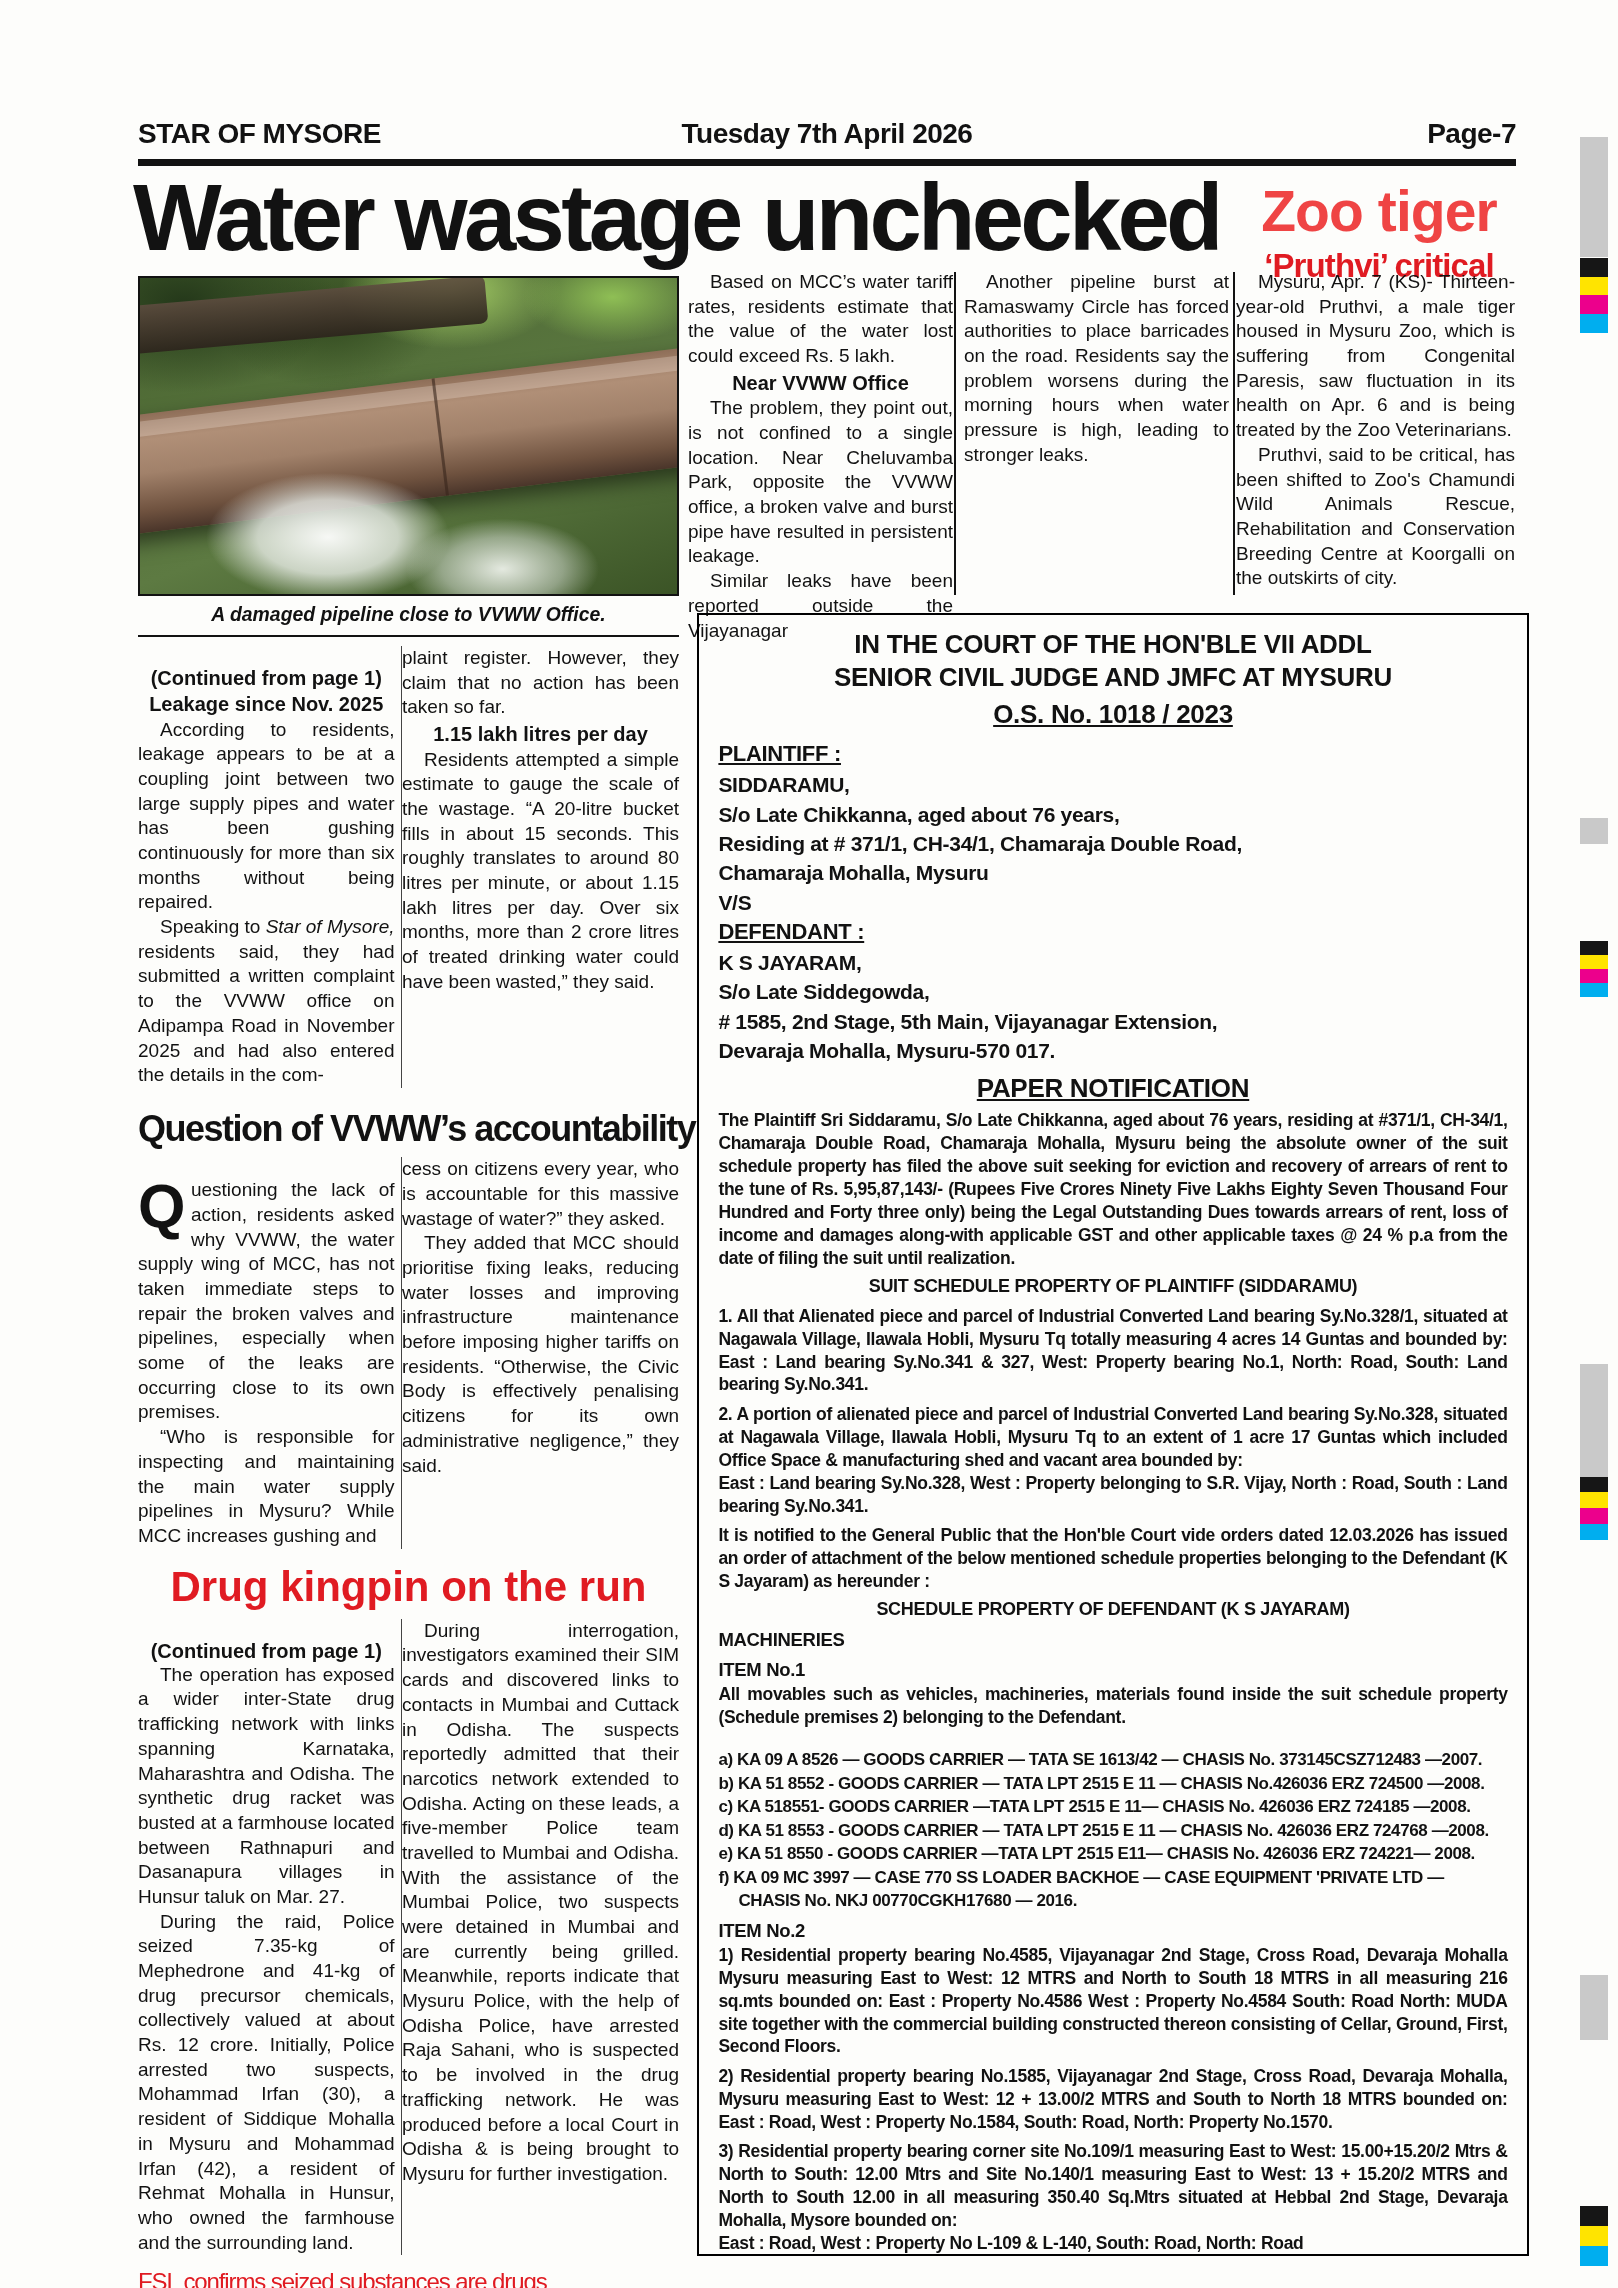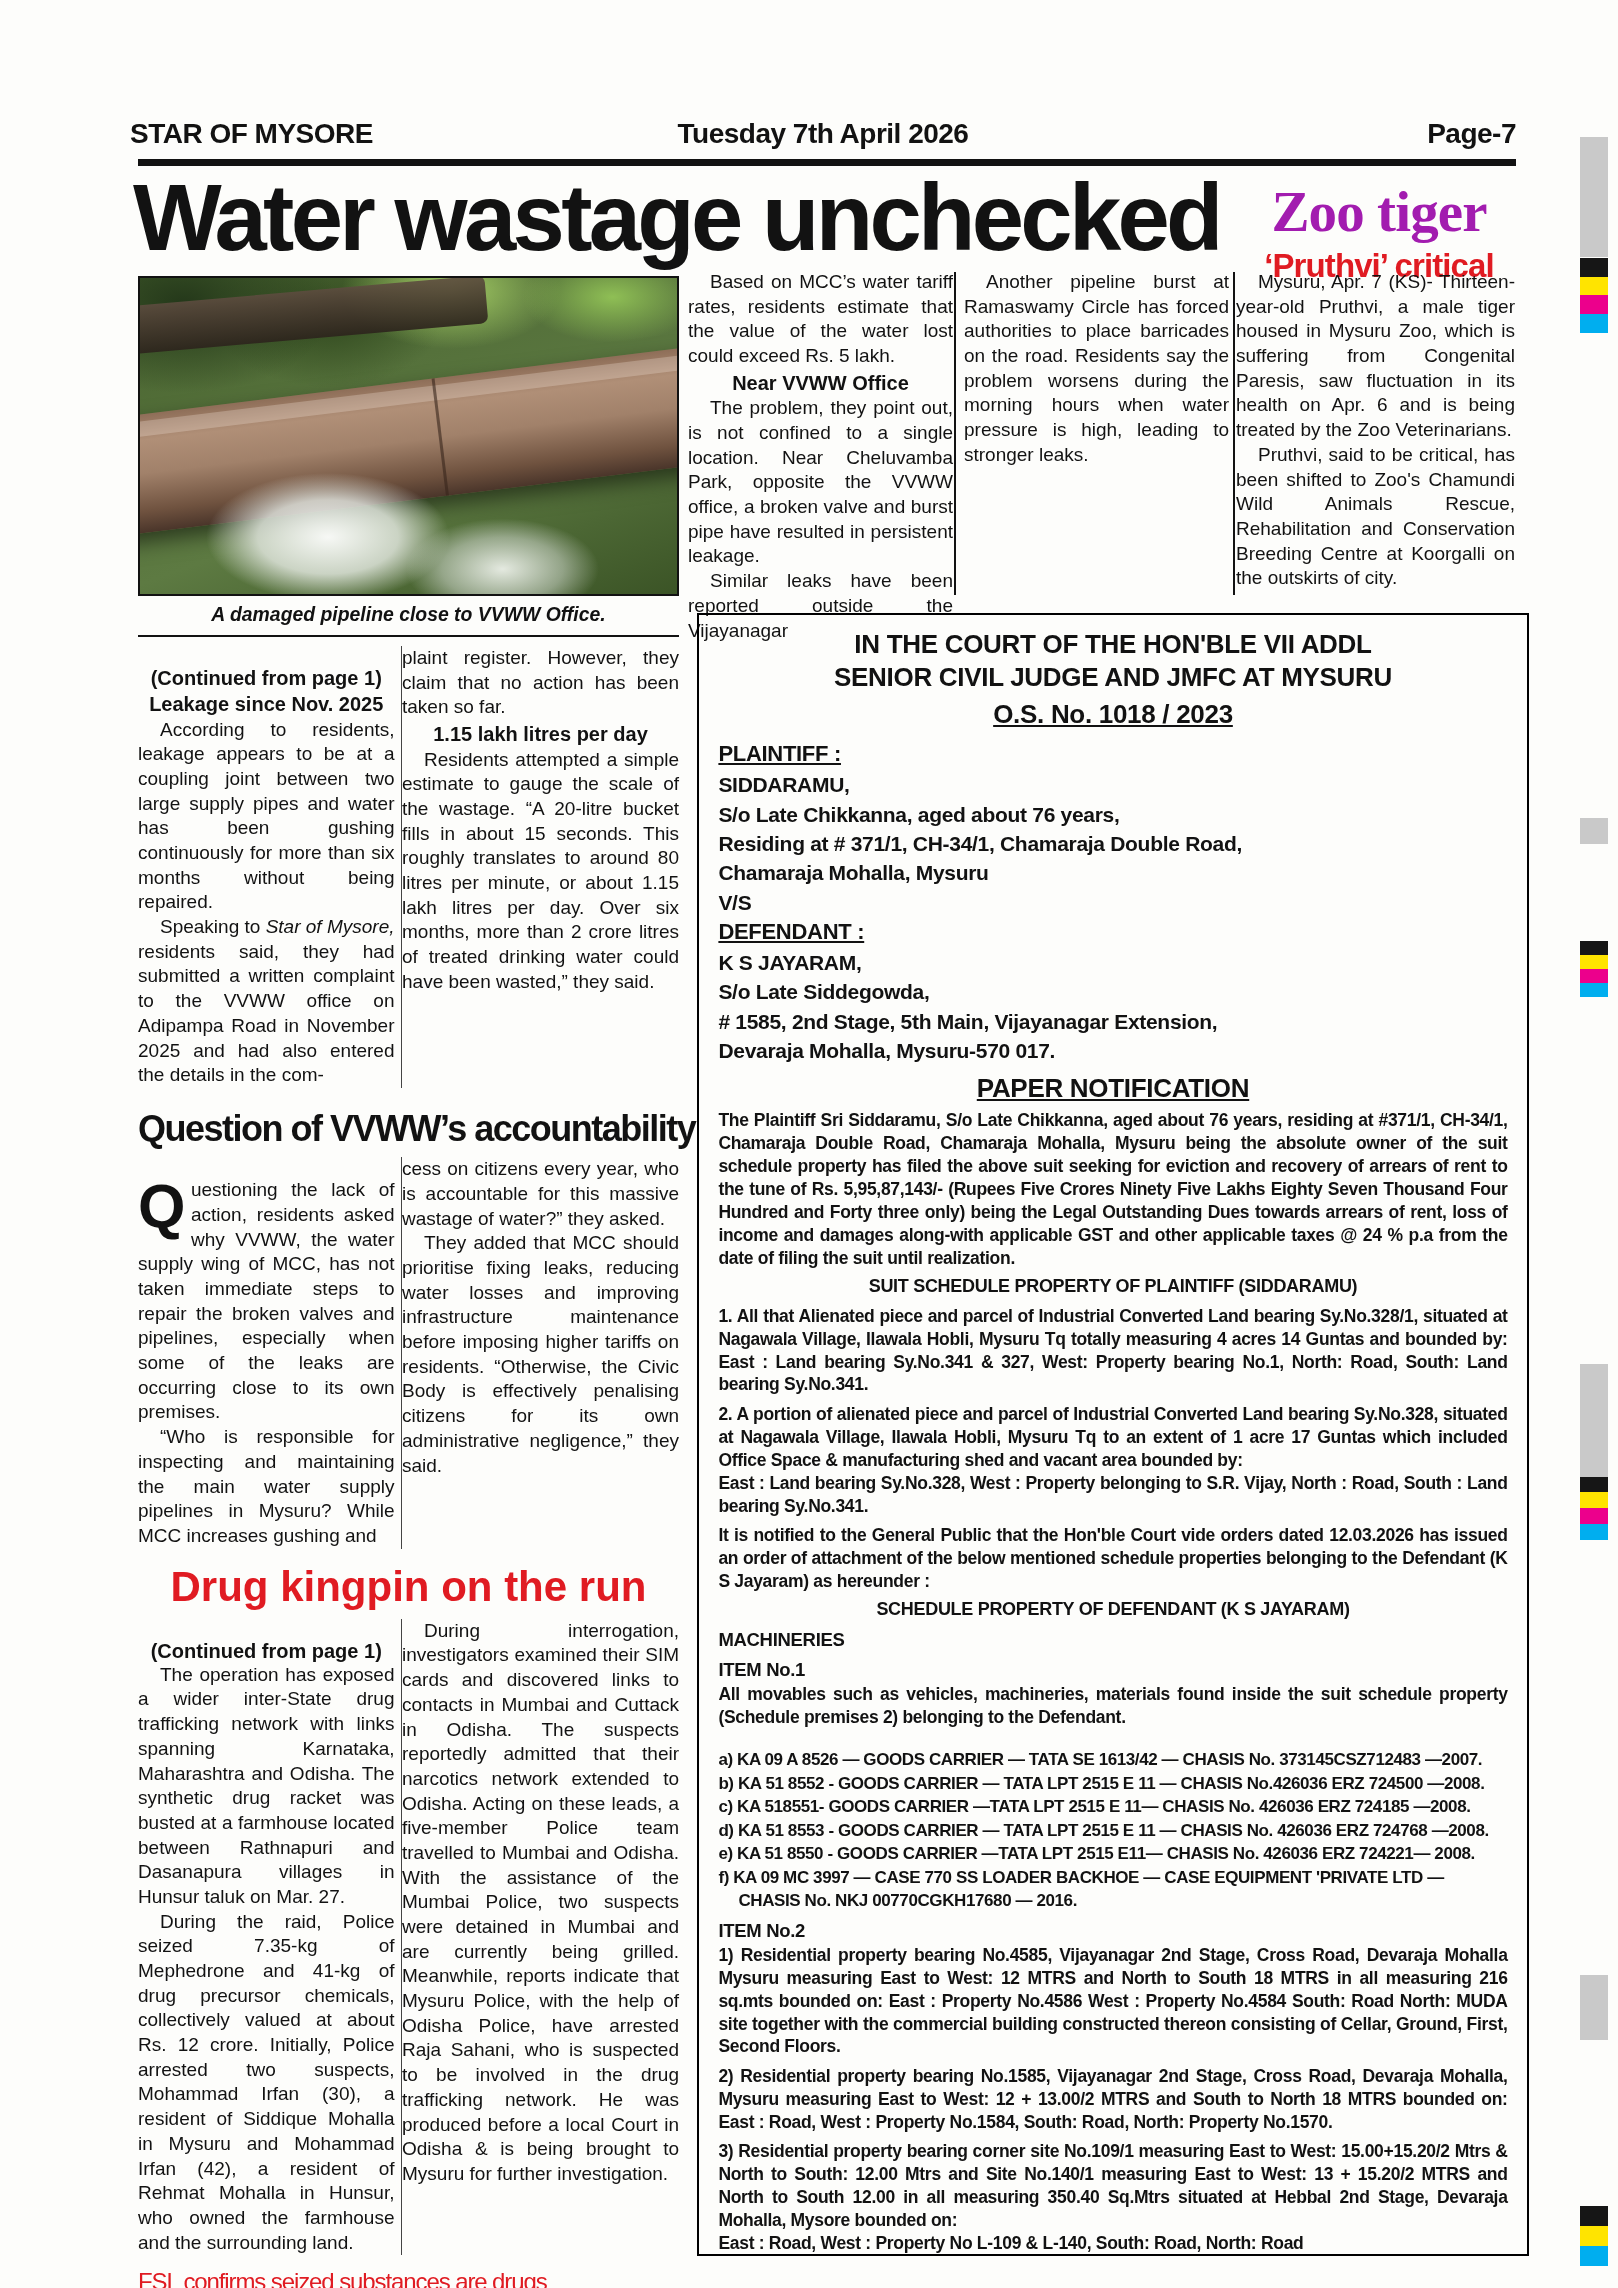--- a/index.html
+++ b/index.html
@@ -1,19 +1,19 @@
 <!DOCTYPE html>
 <html style="font-size:14.8px"><head>
 <meta charset="utf-8">
 <style>
   html,body{margin:0;padding:0;background:#777;}
   .page{position:relative;width:1619px;height:2289px;background:#fdfdfb;margin:0 auto;
         font-family:"Liberation Sans",sans-serif;color:#121212;overflow:hidden;}
   
-  .masthead{position:absolute;left:130px;right:103px;top:118px;display:flex;align-items:flex-start;
+  .masthead{position:absolute;left:138px;right:103px;top:118px;display:flex;align-items:flex-start;
             font-weight:bold;font-size:28px;letter-spacing:-0.5px;}
   .masthead .paper{width:33%;}
   .masthead .date{width:34%;text-align:center;}
   .masthead .pageno{width:33%;text-align:right;}
   .toprule{position:absolute;left:138px;right:103px;top:159px;height:6.5px;background:#121212;}
   
   .main-headline{position:absolute;left:133px;top:172px;width:1112px;font-size:94px;font-weight:bold;
                  letter-spacing:-3.7px;line-height:0.98;white-space:nowrap;}
   .zoo-head{position:absolute;left:1233px;top:183px;width:292px;text-align:center;}
   .zoo-head .l1{font-size:57px;font-weight:bold;letter-spacing:-0.9px;line-height:1;}
@@ -86,21 +86,21 @@
 
   <div class="masthead">
     <span class="paper">STAR OF MYSORE</span>
     <span class="date">Tuesday 7th April 2026</span>
     <span class="pageno">Page-7</span>
   </div>
   <div class="toprule"></div>
 
   <div class="main-headline">Water wastage unchecked</div>
   <div class="zoo-head">
-    <div class="l1 red" style="color: #a21caf; font-family: Liberation Serif, serif;">Zoo tiger</div>
+    <div class="l1 red" style="color: #ef4444;">Zoo tiger</div>
     <div class="l2 red" style="color: rgb(224, 27, 34);">‘Pruthvi’ critical</div>
   </div>
 
   <div class="photo-wrap">
     <div class="photo">
       <div class="pipe2"></div>
       <div class="pipe"></div>
       <div class="spray"></div>
       <div class="spray2"></div>
     </div>

